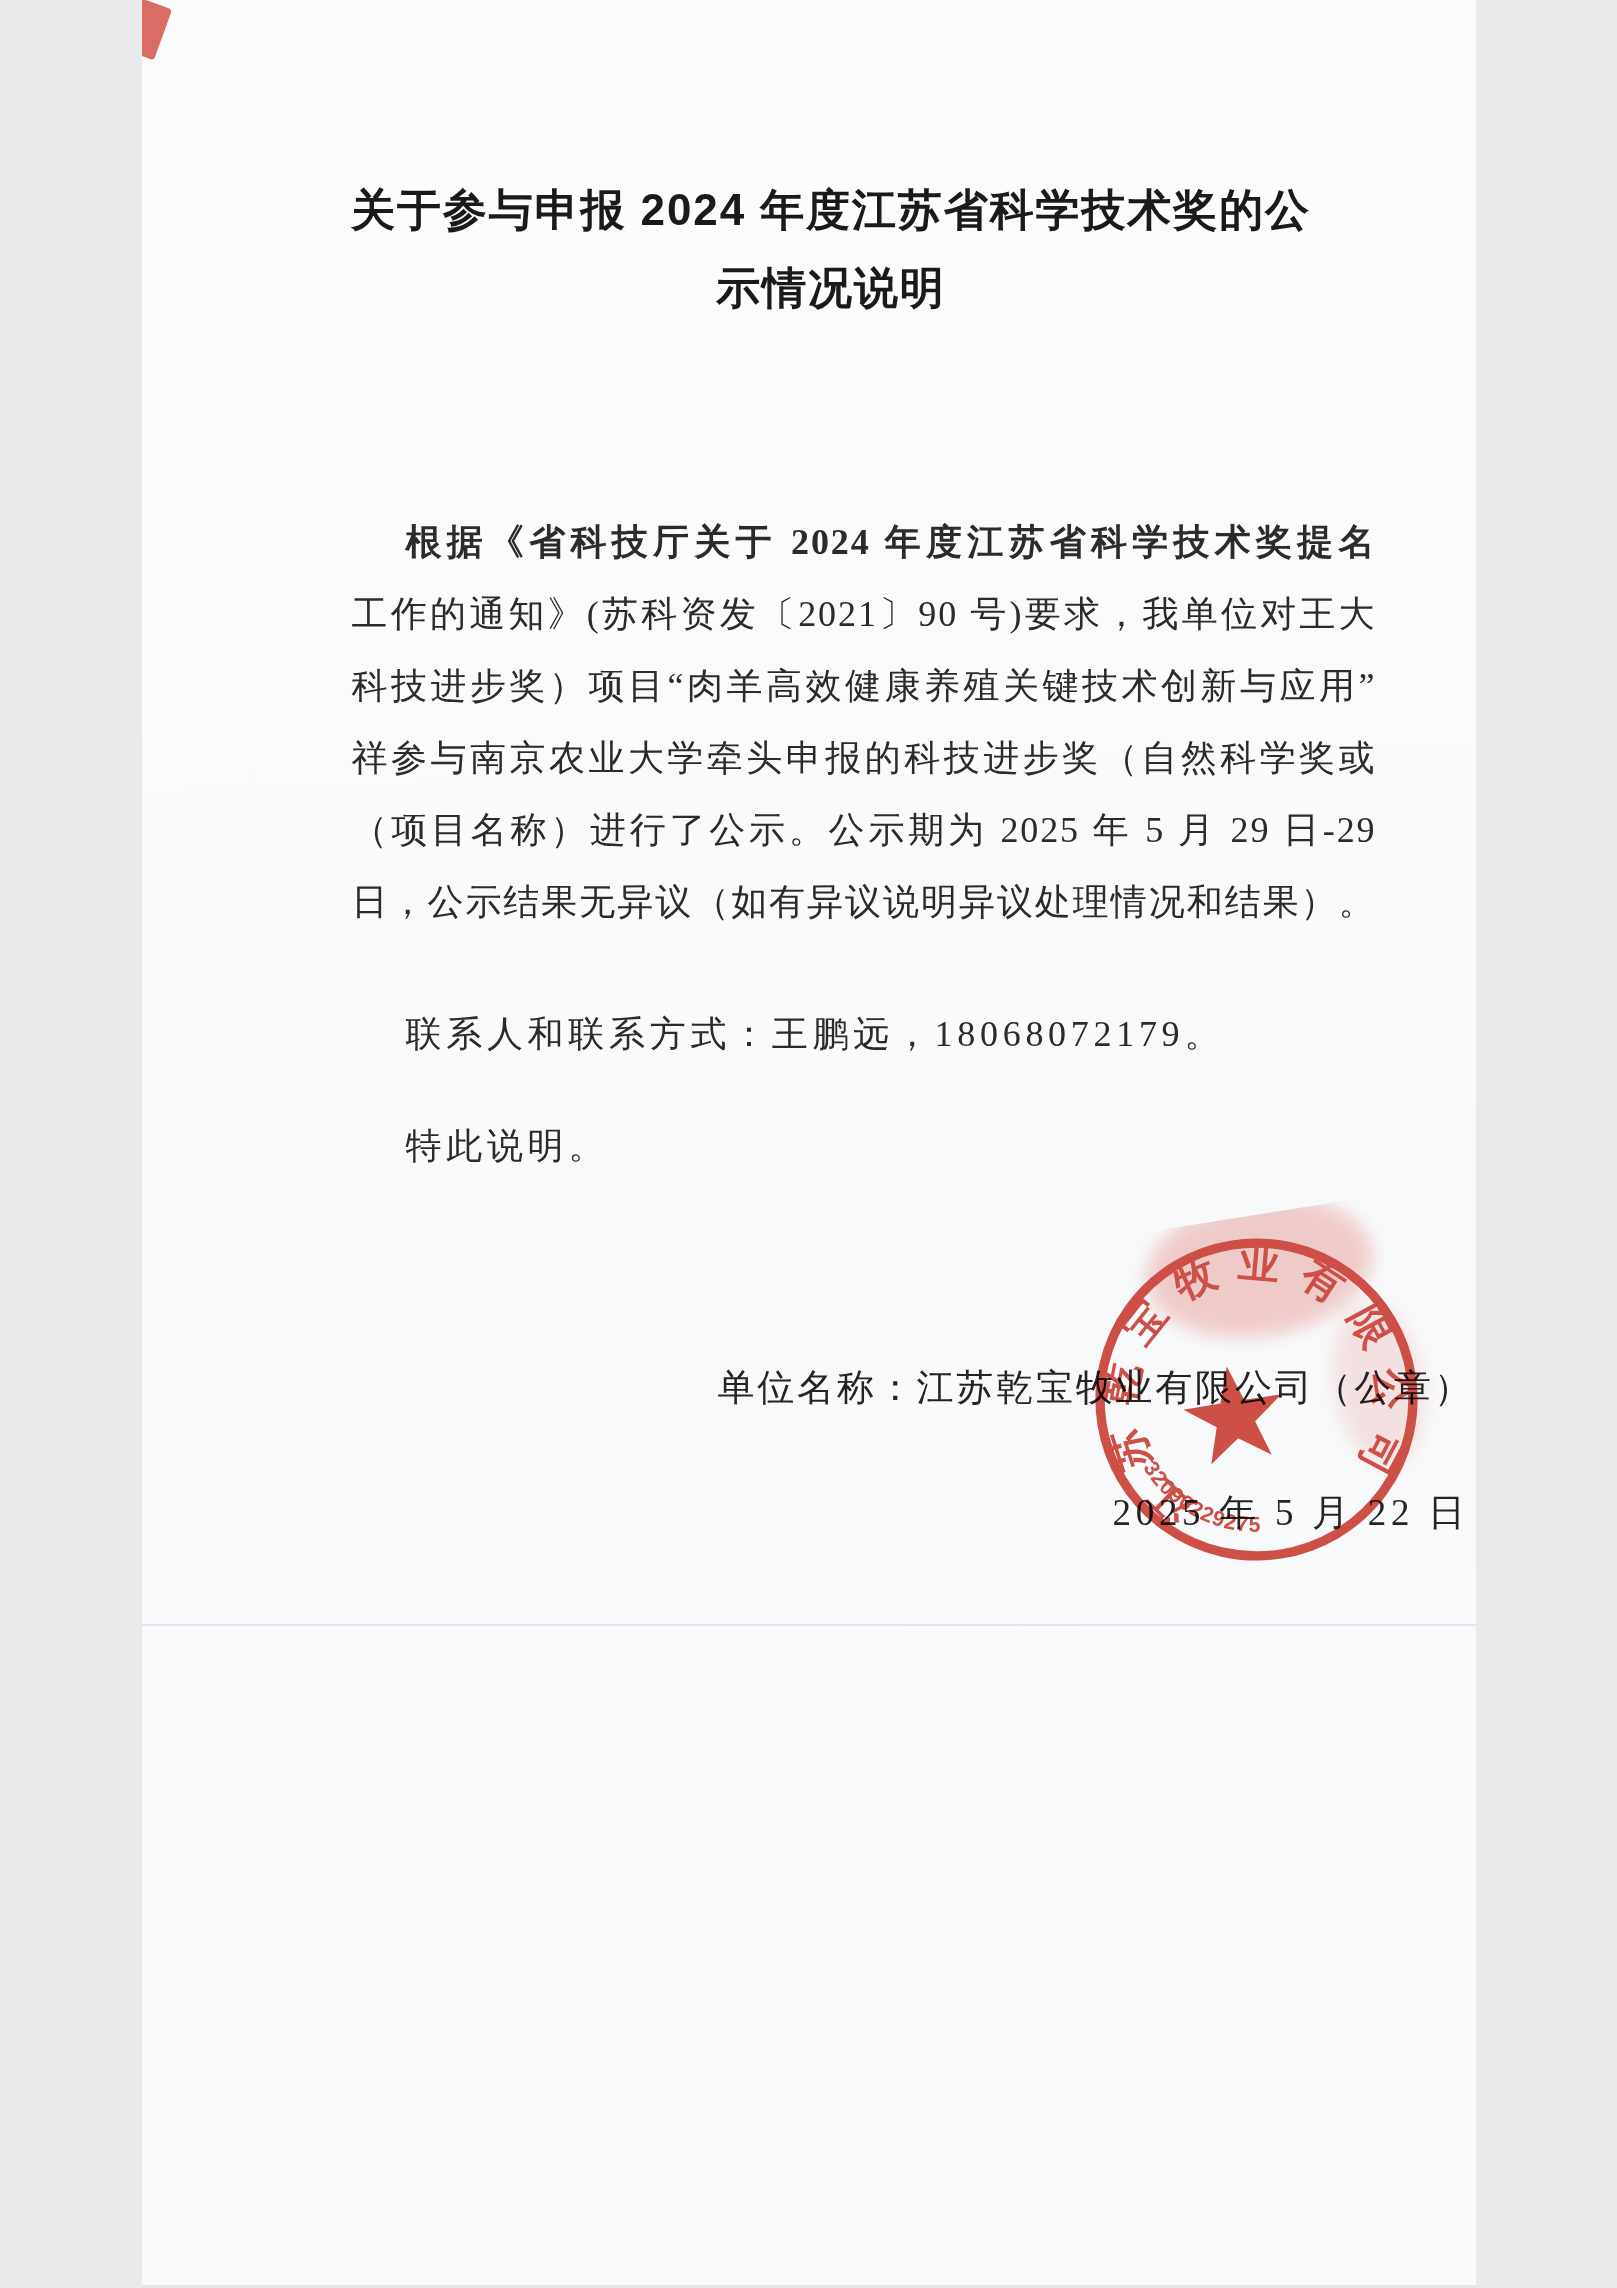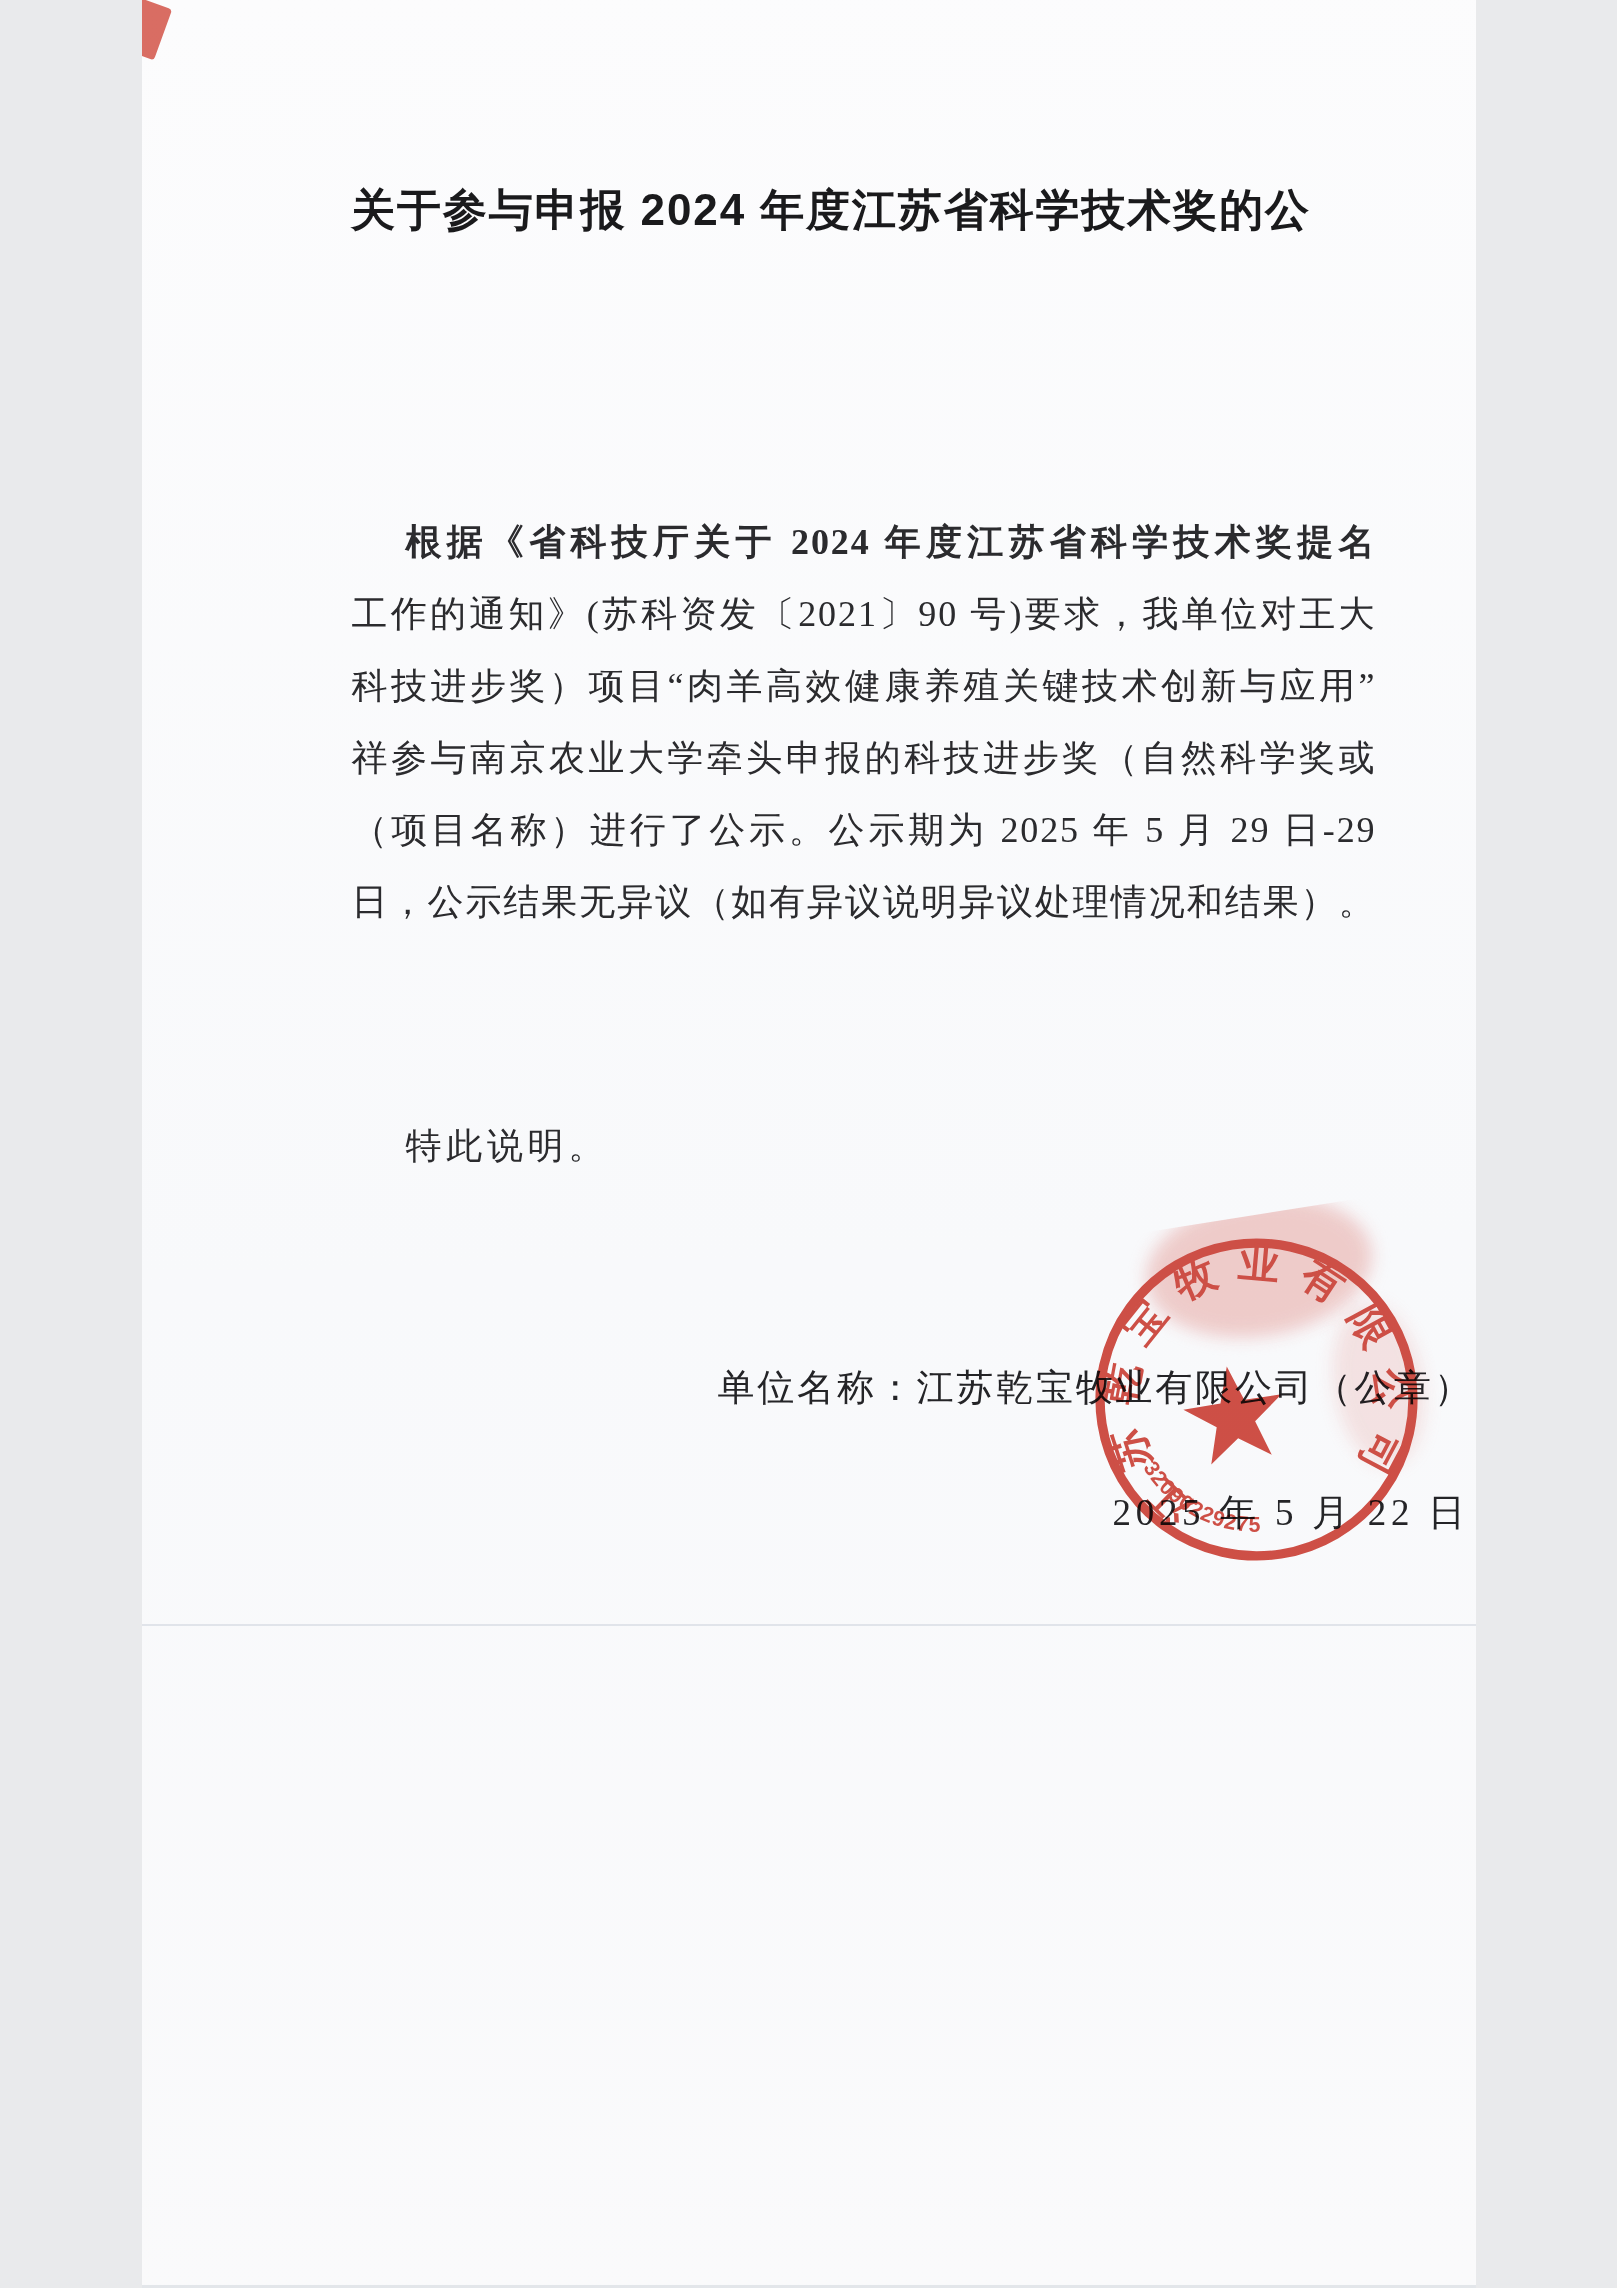--- a/index.html
+++ b/index.html
@@ -62,31 +62,33 @@
 </style>
 </head>
 <body>
 
 <div class="page">
 
   <div class="corner-mark"></div>
 
   <div class="title">
     <div>关于参与申报 2024 年度江苏省科学技术奖的公</div>
+    <div>示情况说明</div>
   </div>
 
   <div class="body-block">
     <div class="body-line indent">根据《省科技厅关于 2024 年度江苏省科学技术奖提名</div>
     <div class="body-line">工作的通知》(苏科资发〔2021〕90 号)要求，我单位对王大</div>
     <div class="body-line">科技进步奖）项目“肉羊高效健康养殖关键技术创新与应用”</div>
     <div class="body-line">祥参与南京农业大学牵头申报的科技进步奖（自然科学奖或</div>
     <div class="body-line">（项目名称）进行了公示。公示期为 2025 年 5 月 29 日-29</div>
     <div class="body-line">日，公示结果无异议（如有异议说明异议处理情况和结果）。</div>
   </div>
 
+  <div class="contact">联系人和联系方式：王鹏远，18068072179。</div>
 
   <div class="closing">特此说明。</div>
 
   <div class="unit-line">单位名称：江苏乾宝牧业有限公司（公章）</div>
 
   <div class="date-line">2025 年 5 月 22 日</div>
 
   <svg class="seal" viewBox="-196 -196 392 392" xmlns="http://www.w3.org/2000/svg">
     <defs>
       <filter id="sealBlur" x="-60%" y="-60%" width="220%" height="220%">

